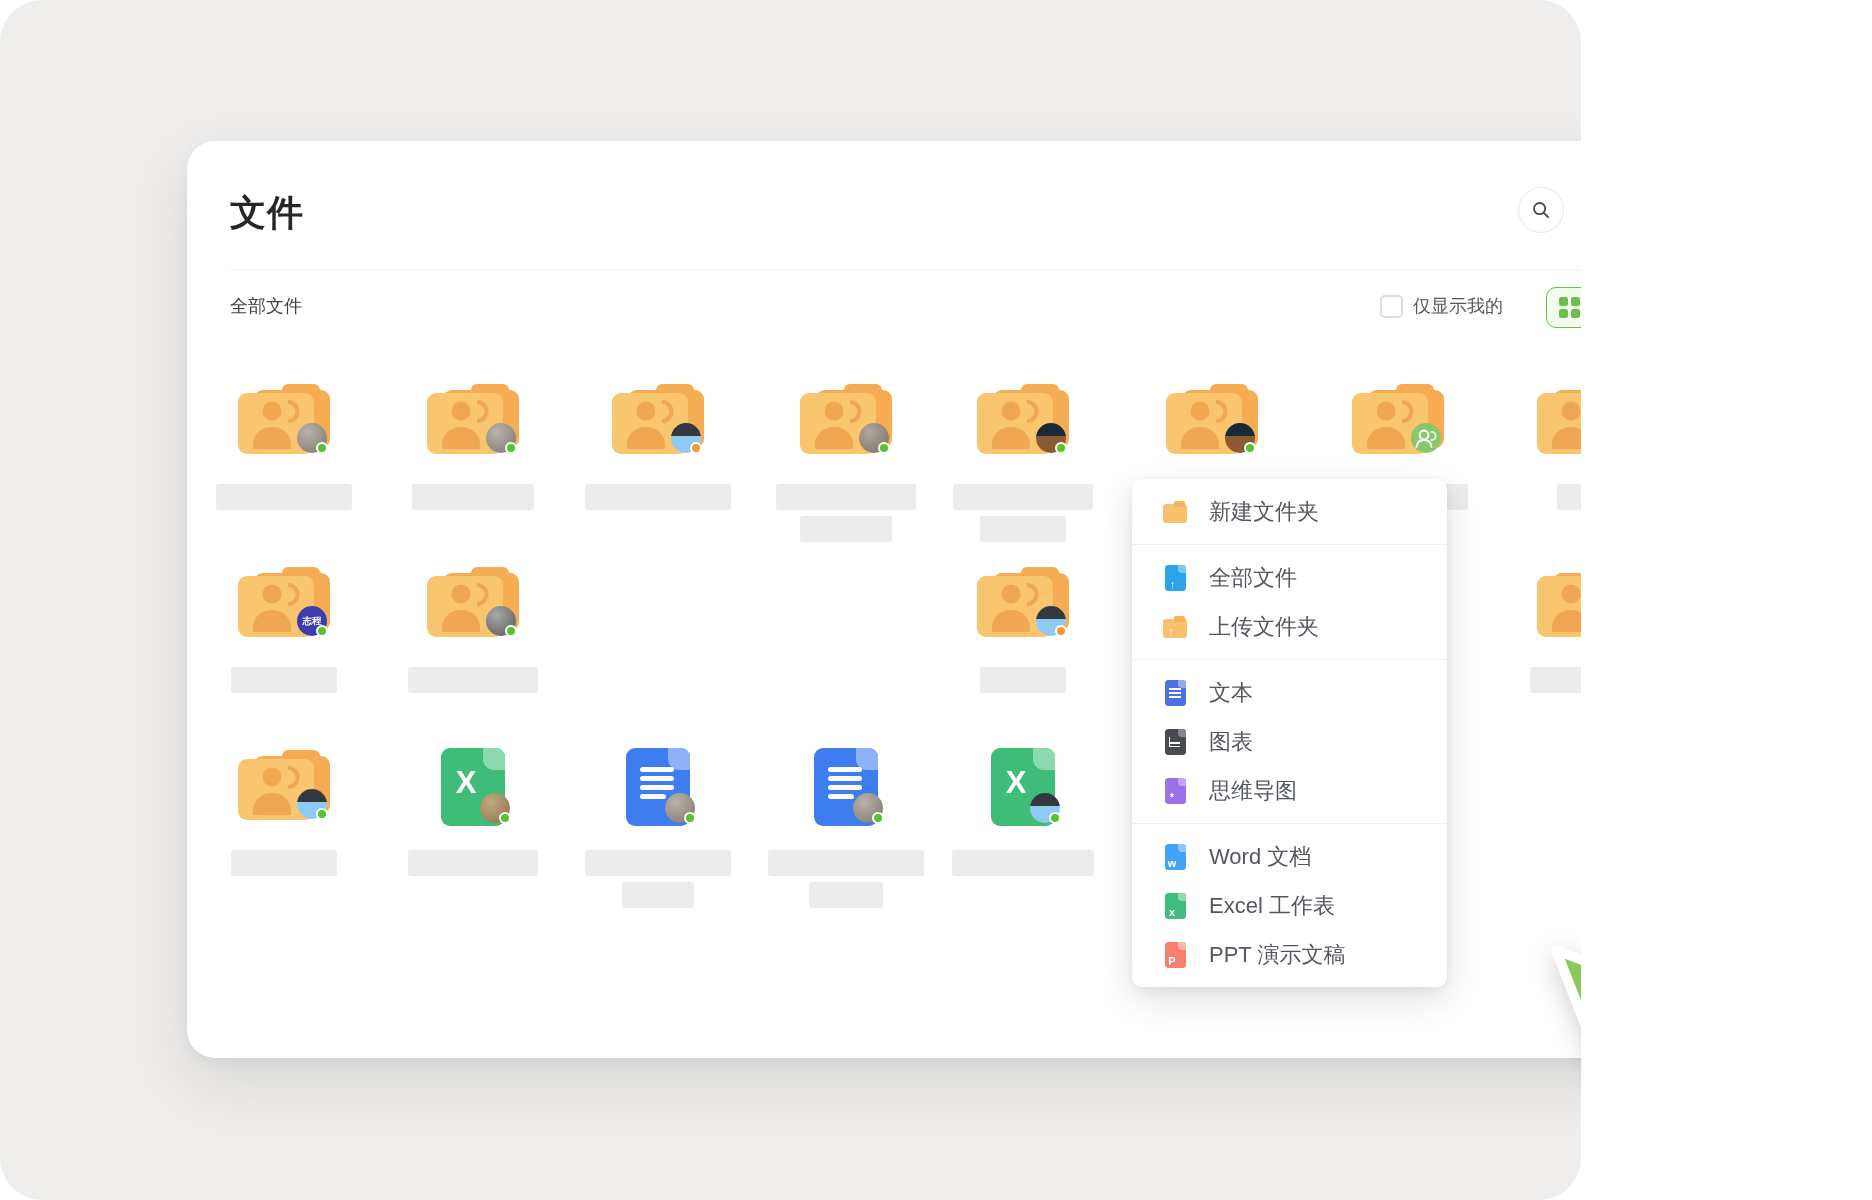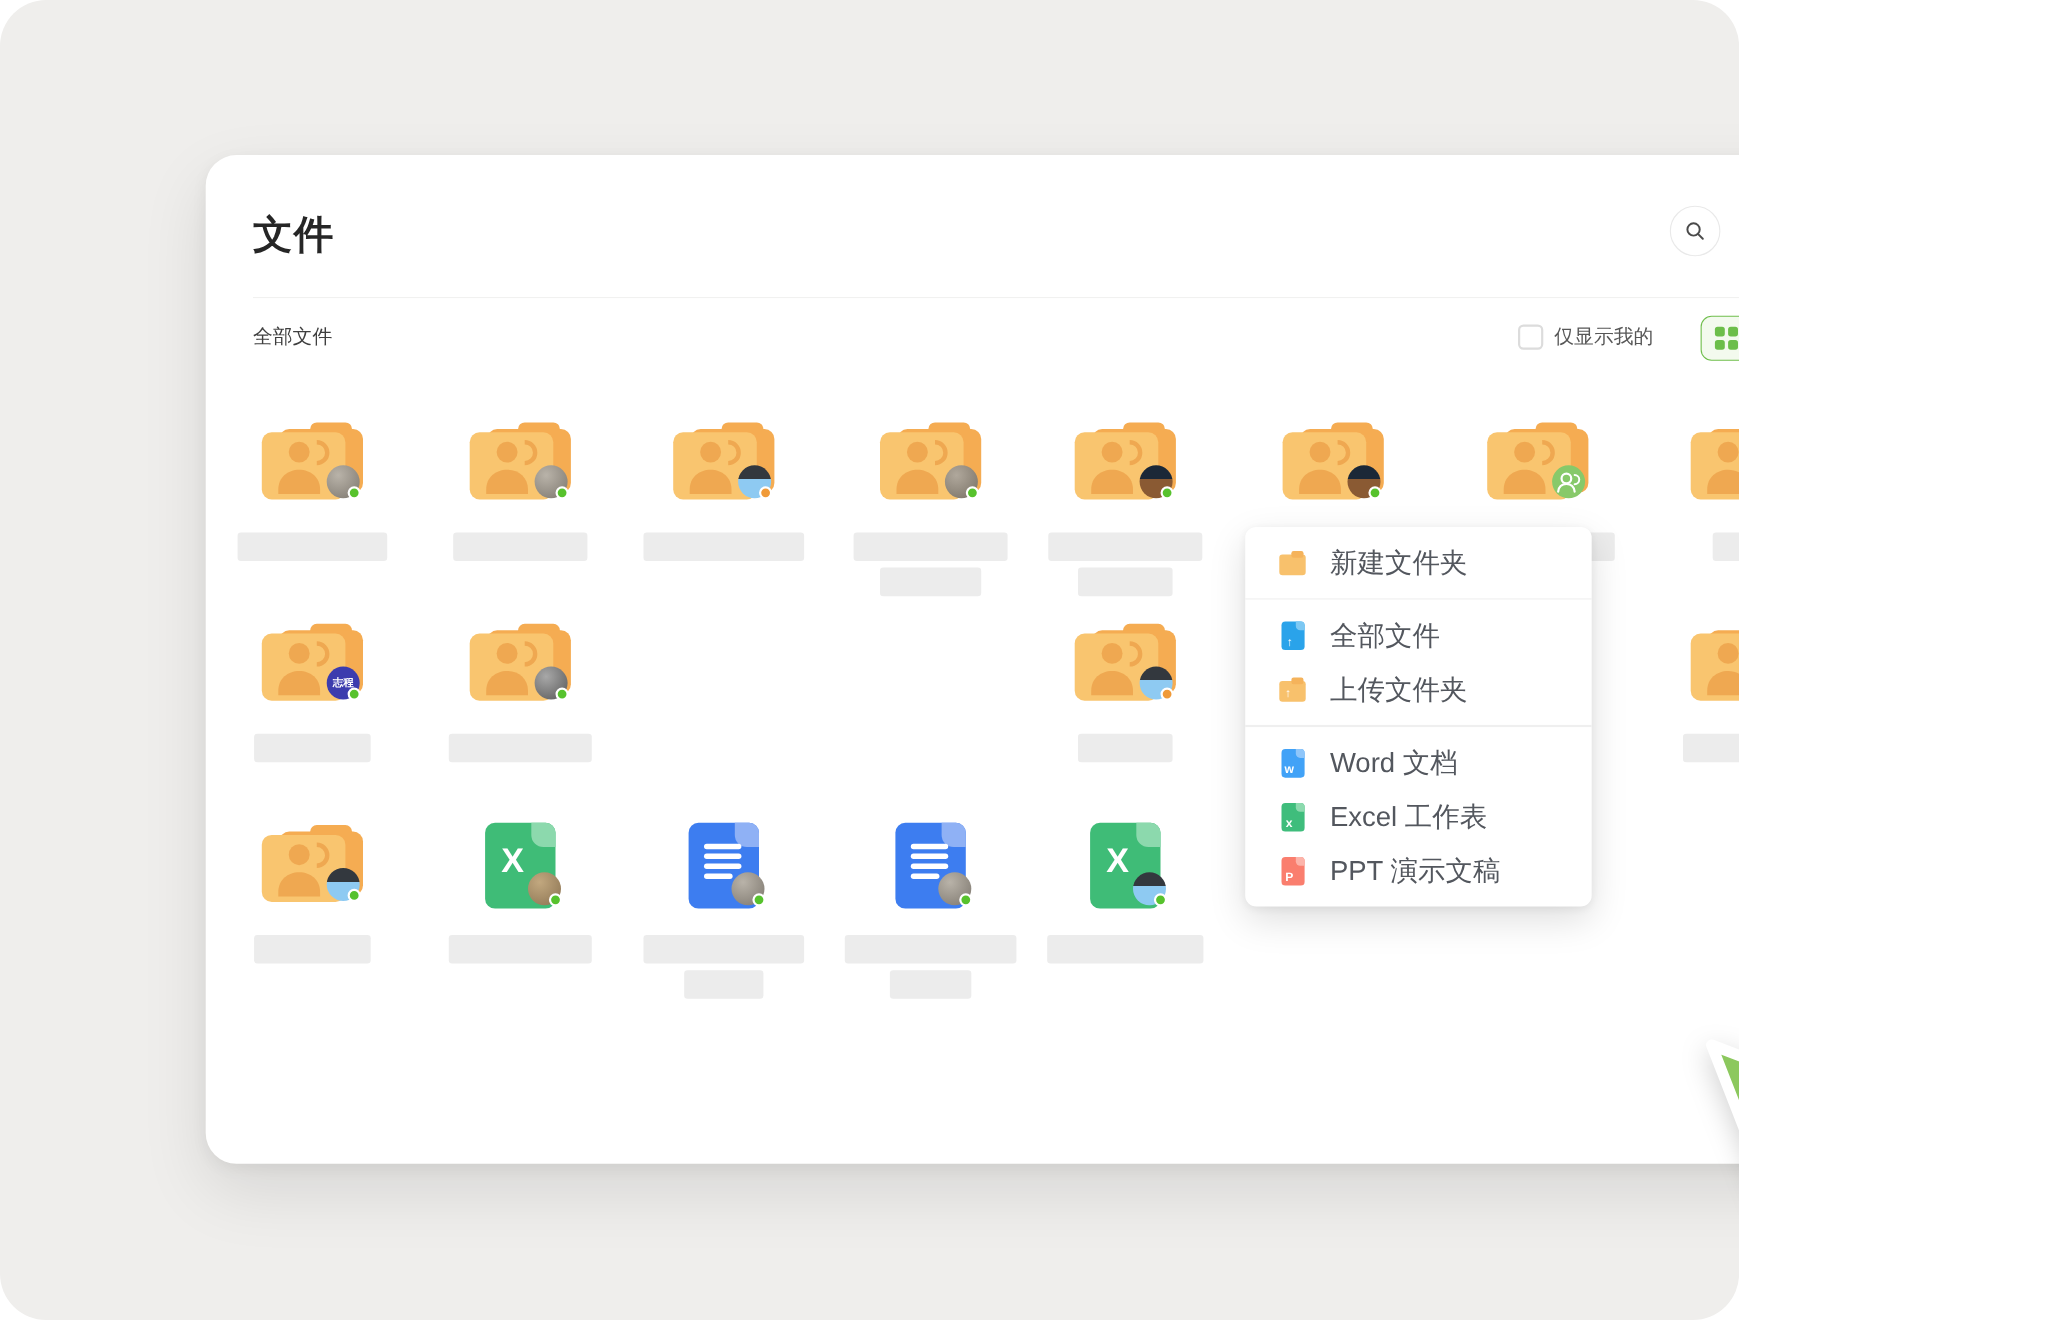--- a/index.html
+++ b/index.html
@@ -45,21 +45,21 @@
   .avatar span { color:#fff; font-size:9.5px; font-weight:700; letter-spacing:0; }
   .dot { position:absolute; width:12px; height:12px; border-radius:50%; border:2px solid #fff; }
   .bar { position:absolute; height:26px; background:#ECECEC; border-radius:3px; }
 
   
   #menu { position:absolute; left:1132px; top:479px; width:315px; z-index:20; background:#fff; border-radius:10px;
           box-shadow:0 12px 34px rgba(0,0,0,.13), 0 2px 8px rgba(0,0,0,.06); padding:0; }
   .menu-group { padding:8px 0; }
   .menu-divider { height:1px; background:#EFEFEF; }
   .menu-item { height:49px; display:flex; align-items:center; gap:21px; padding-left:30px; cursor:pointer; }
-  .mlabel { font-size:25px; color:#53575E; }
+  .mlabel { font-size:22px; color:#53575E; }
   .micon { width:26px; height:26px; position:relative; display:flex; align-items:center; justify-content:center; }
   .m-folder { position:relative; width:24px; height:19px; border-radius:3px; background:#F8C16C; margin-top:3px; }
   .m-folder .tab { position:absolute; right:2px; top:-3px; width:11px; height:6px; border-radius:2px; background:#F5B35B; }
   .m-file { position:relative; width:21px; height:26px; border-radius:3.5px; }
   .m-fold { position:absolute; right:0; top:0; width:8px; height:8px; border-radius:0 3.5px 0 4px; }
   .g-text { position:absolute; left:0; bottom:1px; width:15px; text-align:center; color:#fff; font-weight:700; font-size:11px; }
   .g-up { position:absolute; left:1px; bottom:1px; width:14px; text-align:center; color:#fff; font-weight:700; font-size:11px; }
   .g-lines { position:absolute; left:4px; top:8px; width:12px; height:10px;
              background:repeating-linear-gradient(to bottom,#fff 0 1.8px, rgba(0,0,0,0) 1.8px 4px); }
   .g-chart { position:absolute; left:4px; top:8px; width:11px; height:10px; border-left:1.8px solid #fff; border-bottom:1.8px solid #fff;
@@ -378,20 +378,49 @@
           <div class="micon">
             <div class="m-folder">
               <div class="tab"></div>
               <div class="g-up">↑</div>
             </div>
           </div>
           <span class="mlabel">上传文件夹</span>
         </div>
       </div>
       <div class="menu-divider"></div>
+      <div class="menu-group">
+        <div class="menu-item">
+          <div class="micon">
+            <div class="m-file" style="background: rgb(77, 111, 228);">
+              <div class="m-fold" style="background: rgb(147, 169, 240);"></div>
+              <div class="g-lines"></div>
+            </div>
+          </div>
+          <span class="mlabel">文本</span>
+        </div>
+        <div class="menu-item">
+          <div class="micon">
+            <div class="m-file" style="background: rgb(71, 74, 79);">
+              <div class="m-fold" style="background: rgb(133, 136, 140);"></div>
+              <div class="g-chart"></div>
+            </div>
+          </div>
+          <span class="mlabel">图表</span>
+        </div>
+        <div class="menu-item">
+          <div class="micon">
+            <div class="m-file" style="background: rgb(157, 111, 233);">
+              <div class="m-fold" style="background: rgb(195, 166, 242);"></div>
+              <div class="g-text">*</div>
+            </div>
+          </div>
+          <span class="mlabel">思维导图</span>
+        </div>
+      </div>
       <div class="menu-divider"></div>
       <div class="menu-group">
         <div class="menu-item">
           <div class="micon">
             <div class="m-file" style="background: rgb(65, 162, 247);">
               <div class="m-fold" style="background: rgb(143, 198, 250);"></div>
               <div class="g-text">w</div>
             </div>
           </div>
           <span class="mlabel">Word 文档</span>

